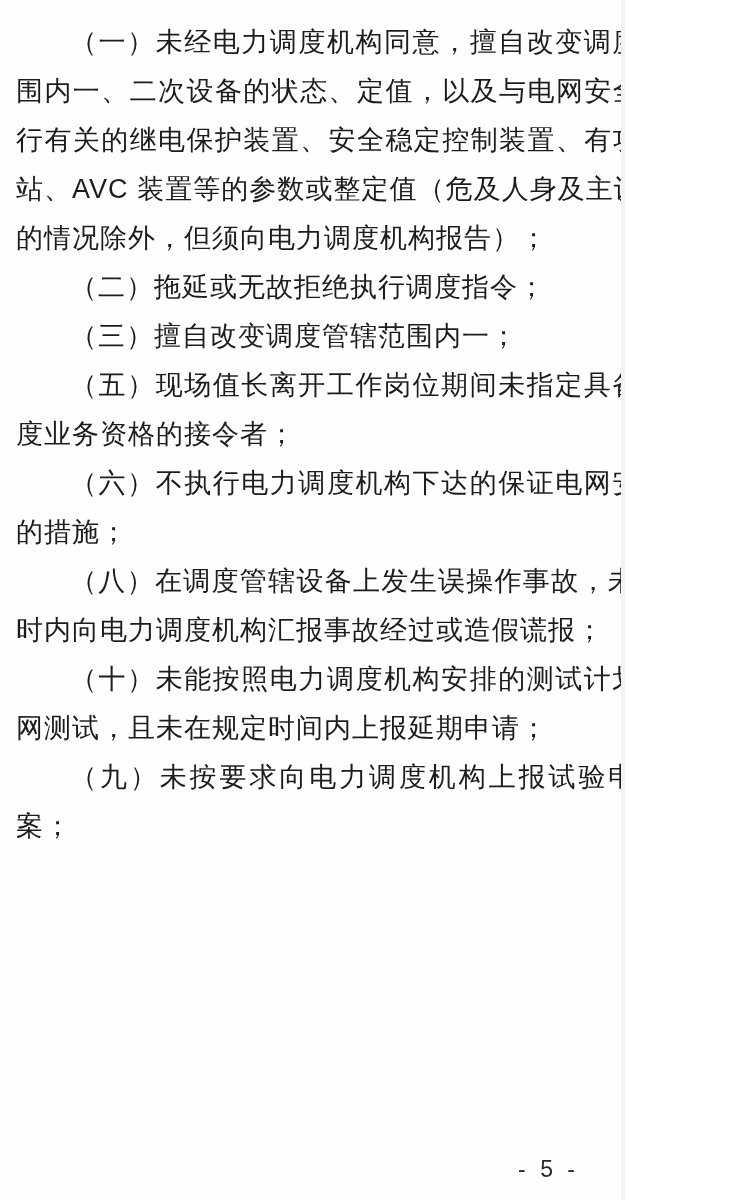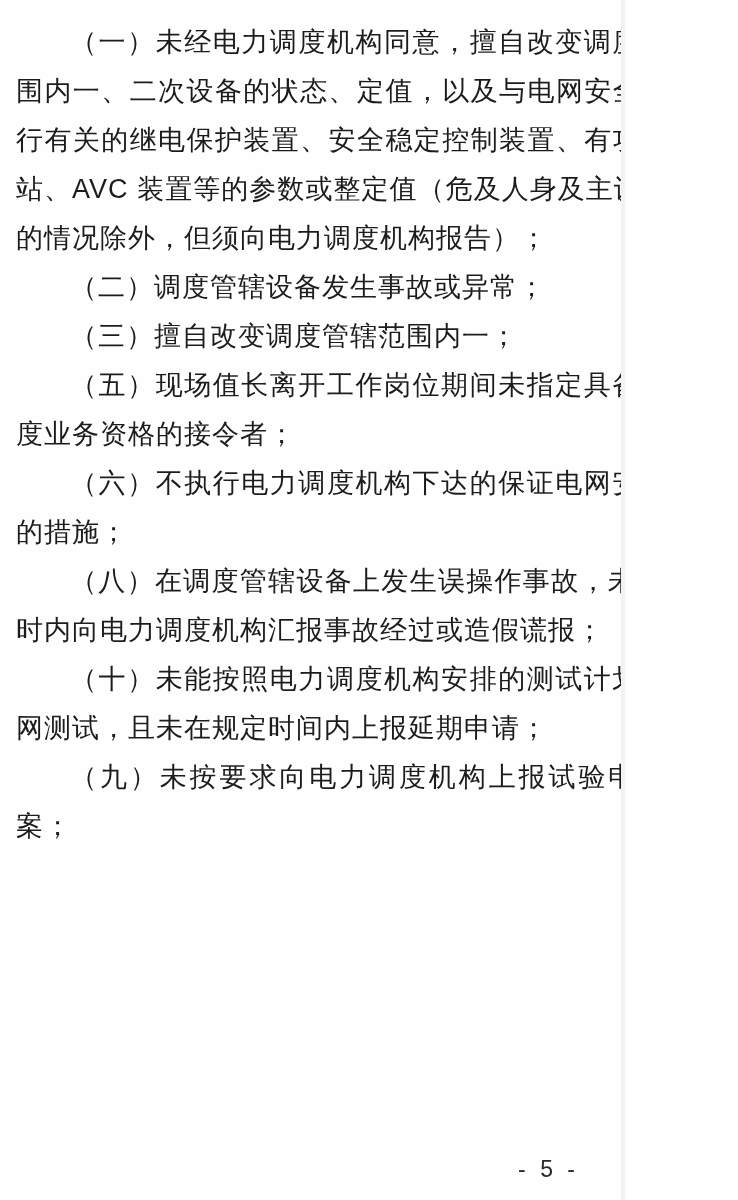--- a/index.html
+++ b/index.html
@@ -50,21 +50,21 @@
     color: #2a2a2a;
     white-space: pre;
   }
 </style>
 </head>
 <body>
 
 <div class="page">
   <div class="content">
     <p class="clause">（一）未经电力调度机构同意，擅自改变调度管辖范围内一、二次设备的状态、定值，以及与电网安全稳定运行有关的继电保护装置、安全稳定控制装置、有功控制子站、AVC 装置等的参数或整定值（危及人身及主设备安全的情况除外，但须向电力调度机构报告）；</p>
-    <p class="clause">（二）调度管辖设备发生事故或异常；</p>
+    <p class="clause">（二）拖延或无故拒绝执行调度指令；</p>
     <p class="clause">（三）擅自改变调度管辖范围内一；</p>
     <p class="clause">（五）现场值长离开工作岗位期间未指定具备联系调度业务资格的接令者；</p>
     <p class="clause">（六）不执行电力调度机构下达的保证电网安全运行的措施；</p>
     <p class="clause">（八）在调度管辖设备上发生误操作事故，未在 1 小时内向电力调度机构汇报事故经过或造假谎报；</p>
     <p class="clause">（十）未能按照电力调度机构安排的测试计划开展并网测试，且未在规定时间内上报延期申请；</p>
     <p class="clause">（九）未按要求向电力调度机构上报试验申请、方案；</p>
     <p class="clause"></p>
   </div>
   <div class="page-number">- 5 -</div>
   <div class="scan-edge"></div>

